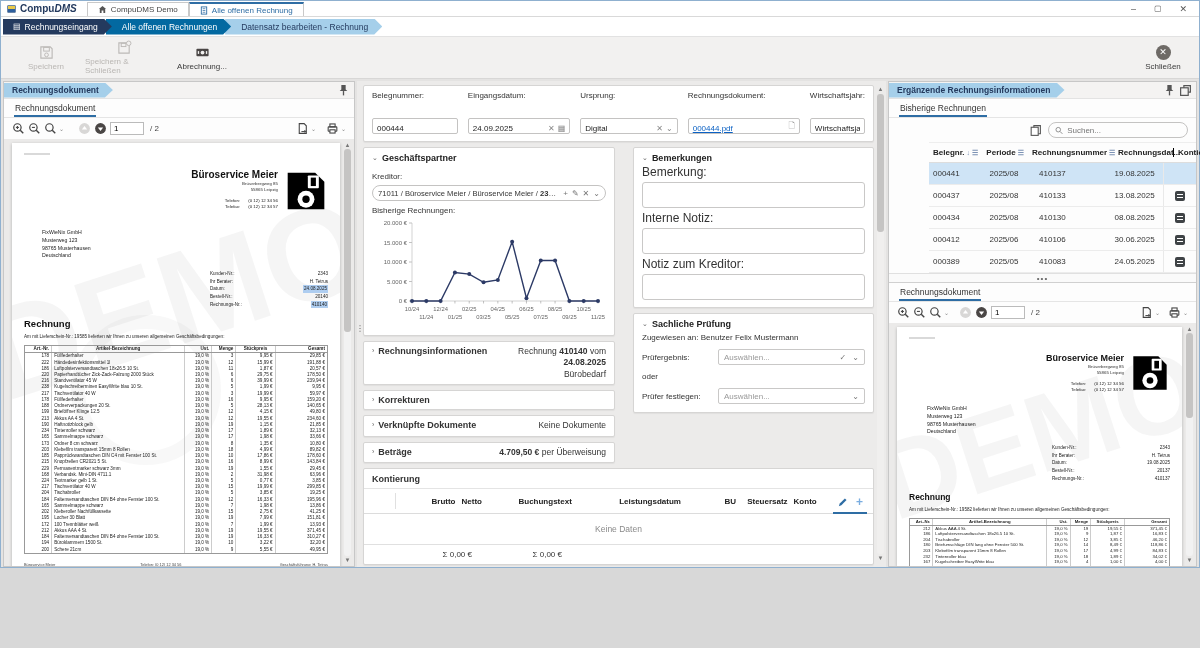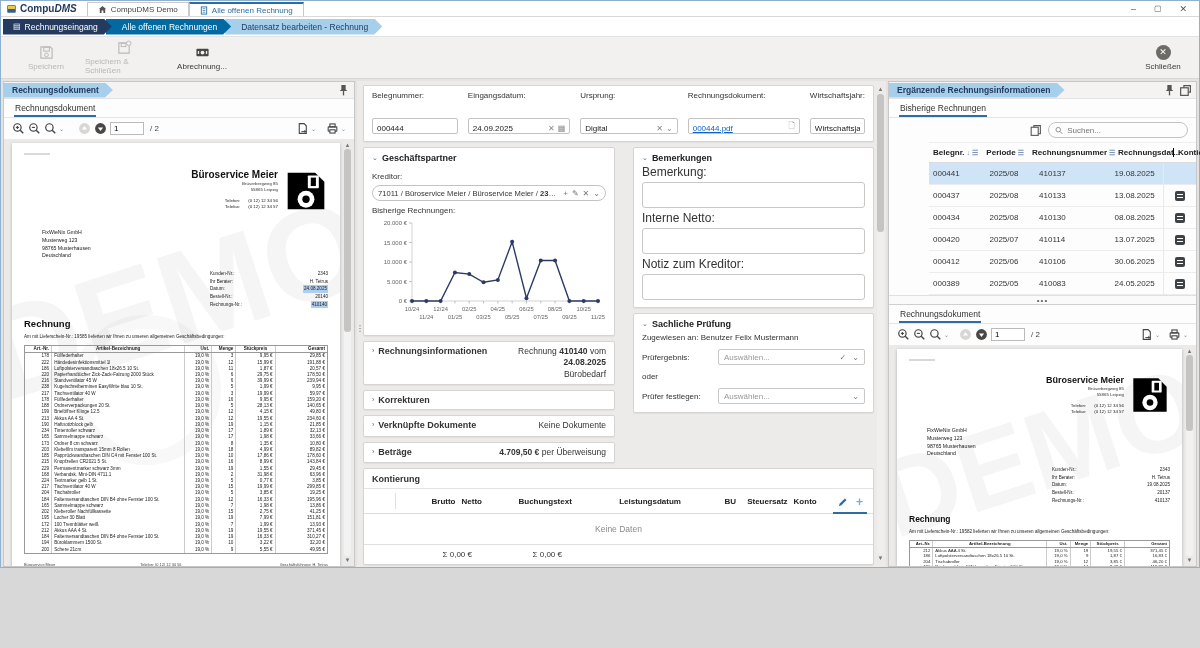--- a/index.html
+++ b/index.html
@@ -844,21 +844,21 @@
         <div class="col colR">
 
           <div class="card">
             <div class="sect-head">
                 <span class="chev">⌄</span>
                 <span>Bemerkungen</span>
               </div>
             <div class="bem-body">
               <label>Bemerkung:</label>
               <div class="notearea"></div>
-              <label>Interne Netto:</label>
+              <label>Interne Notiz:</label>
               <div class="notearea"></div>
               <label>Notiz zum Kreditor:</label>
               <div class="notearea"></div>
             </div>
           </div>
 
           <div class="card">
             <div class="sect-head">
                 <span class="chev">⌄</span>
                 <span>Sachliche Prüfung</span>
@@ -1000,29 +1000,20 @@
             <div class="rtr">
               <div class="rc1">000434</div>
               <div class="rc2">2025/08</div>
               <div class="rc3">410130</div>
               <div class="rc4">08.08.2025</div>
               <div class="rc5">
                 <span class="kicon"></span>
               </div>
             </div>
 
-            <div class="rtr">
-              <div class="rc1">000420</div>
-              <div class="rc2">2025/07</div>
-              <div class="rc3">410114</div>
-              <div class="rc4">13.07.2025</div>
-              <div class="rc5">
-                <span class="kicon"></span>
-              </div>
-            </div>
 
             <div class="rtr">
               <div class="rc1">000412</div>
               <div class="rc2">2025/06</div>
               <div class="rc3">410106</div>
               <div class="rc4">30.06.2025</div>
               <div class="rc5">
                 <span class="kicon"></span>
               </div>
             </div>

